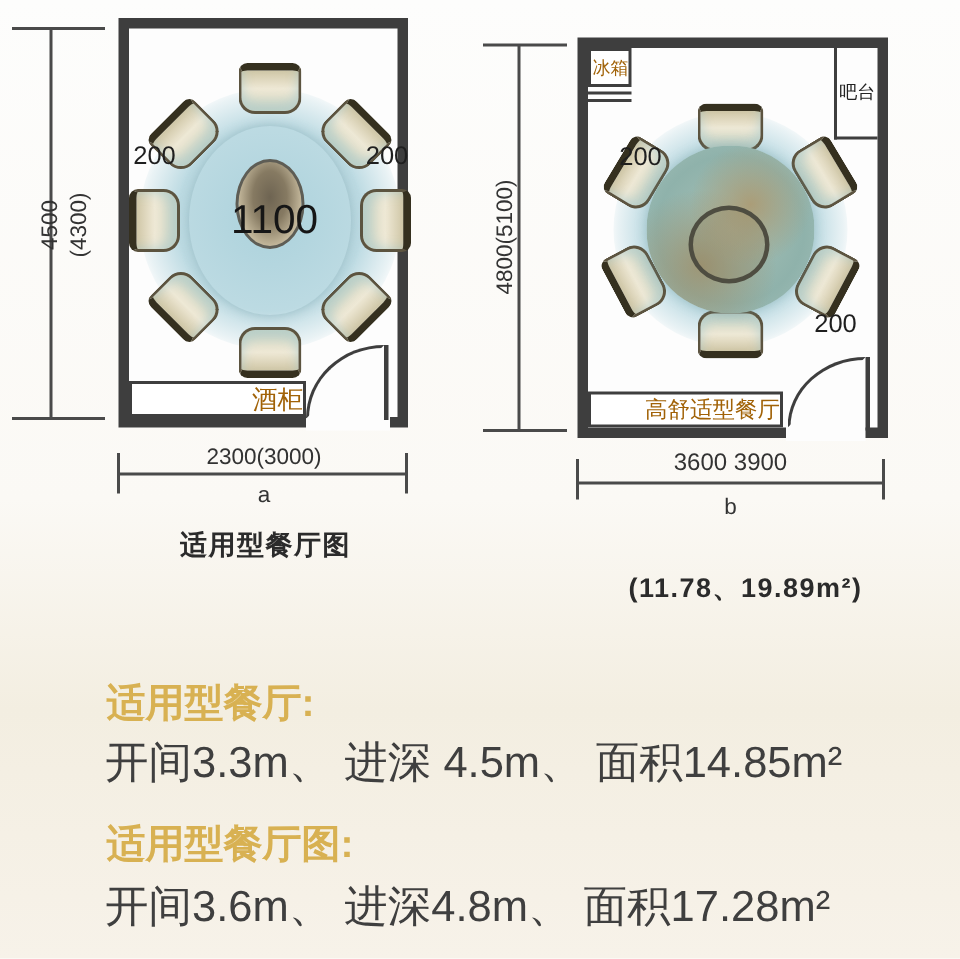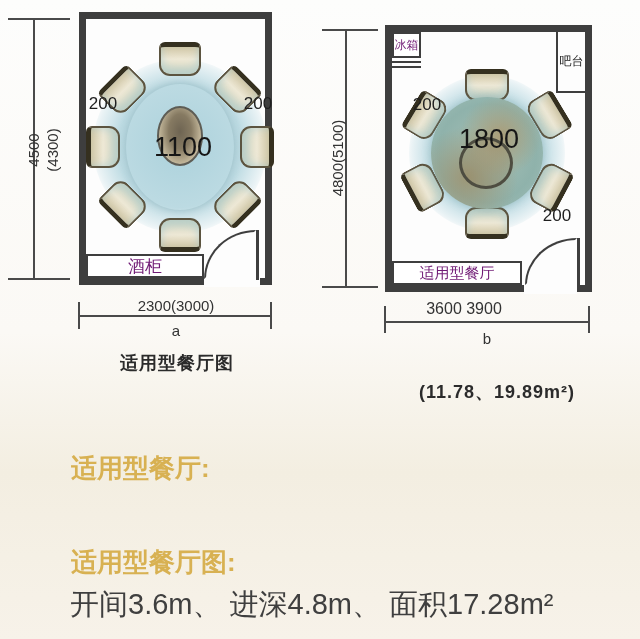--- a/index.html
+++ b/index.html
@@ -11,21 +11,21 @@
   .abs{position:absolute}
   .ctr{position:absolute;transform:translate(-50%,-50%);white-space:nowrap}
   .room{position:absolute;box-sizing:border-box;border:7px solid #3e3e3e;background:#fdfdfd}
   .line{position:absolute;background:#4a4a4a}
   .wallline{position:absolute;background:#3e3e3e}
   .dimtxt{font-size:15px;color:#333}
   .rot{transform:translate(-50%,-50%) rotate(-90deg);text-align:center;line-height:1.25}
   .gap200{font-size:17px;color:#1f1f1f}
   .tablenum{font-size:27px;color:#161616}
   .cabinet{position:absolute;box-sizing:border-box;border:2px solid #3e3e3e;background:#fff;
-    display:flex;align-items:center;justify-content:center;color:#701a75}
+    display:flex;align-items:center;justify-content:flex-end;color:#a16207}
   .caption{font-size:18px;font-weight:700;color:#2b2b2b;letter-spacing:1px}
   .glow{position:absolute;border-radius:50%;
     background:radial-gradient(circle,rgba(163,205,216,0.9) 0%,rgba(163,205,216,0.72) 50%,rgba(163,205,216,0.22) 68%,rgba(163,205,216,0) 74%)}
   .anchor{position:absolute;width:0;height:0}
   .chair{position:absolute;box-sizing:border-box;
     background:linear-gradient(180deg,#cfc6a6 0%,#efe9d6 45%,#e4dcbf 100%);
     border:2px solid #5c5440;border-top:5px solid #35301f;
     border-radius:6px 6px 11px 11px;
     box-shadow:inset 0 -7px 8px rgba(150,195,205,0.55)}
   .cl{width:42px;height:34px;left:-21px;top:-17px}
@@ -119,35 +119,35 @@
   <div class="anchor" style="left:487px;top:153px">
     <div class="chair cr" style="transform:rotate(0deg)   translateY(-68px)"></div>
     <div class="chair cr" style="transform:rotate(59deg)  translateY(-72px)"></div>
     <div class="chair cr" style="transform:rotate(118deg) translateY(-72px)"></div>
     <div class="chair cr" style="transform:rotate(180deg) translateY(-70px)"></div>
     <div class="chair cr" style="transform:rotate(242deg) translateY(-72px)"></div>
     <div class="chair cr" style="transform:rotate(301deg) translateY(-72px)"></div>
   </div>
   <div class="tableR" style="left:431px;top:97px;width:112px;height:112px"></div>
   <div class="hubR" style="left:459px;top:137px;width:54px;height:52px"></div>
-  <div class="ctr tablenum" style="left:489px;top:139px">1800</div>
   <div class="ctr gap200" style="left:427px;top:105px">200</div>
   <div class="ctr gap200" style="left:557px;top:216px">200</div>
 
   <div class="cabinet" style="left:392px;top:261px;width:130px;height:24px;font-size:15px">
-    <span>适用型餐厅</span>
+    <span>高舒适型餐厅</span>
   </div>
   <div class="doorgap" style="left:524px;top:284px;width:53px;height:10px"></div>
   <div class="doorarc" style="left:525px;top:238px;width:52px;height:47px"></div>
   <div class="wallline" style="left:577px;top:238px;width:3px;height:49px"></div>
 
   <div class="line" style="left:385px;top:321px;width:205px;height:2px"></div>
   <div class="line" style="left:384px;top:306px;width:2px;height:27px"></div>
   <div class="line" style="left:588px;top:306px;width:2px;height:27px"></div>
-  <div class="ctr dimtxt" style="left:464px;top:309px;font-size:16px">3600 3900</div>
+  <div class="ctr dimtxt" style="left:487px;top:309px;font-size:16px">3600 3900</div>
   <div class="ctr dimtxt" style="left:487px;top:338px">b</div>
   <div class="ctr caption" style="left:497px;top:392px">(11.78、19.89m²)</div>
 
   <div class="notehead" style="left:71px;top:451px">适用型餐厅:</div>
+  <div class="notebody" style="left:70px;top:489px">开间3.3m、 进深 4.5m、 面积14.85m²</div>
   <div class="notehead" style="left:71px;top:545px">适用型餐厅图:</div>
   <div class="notebody" style="left:70px;top:585px">开间3.6m、 进深4.8m、 面积17.28m²</div>
 
 </div>
 
 </body></html>

